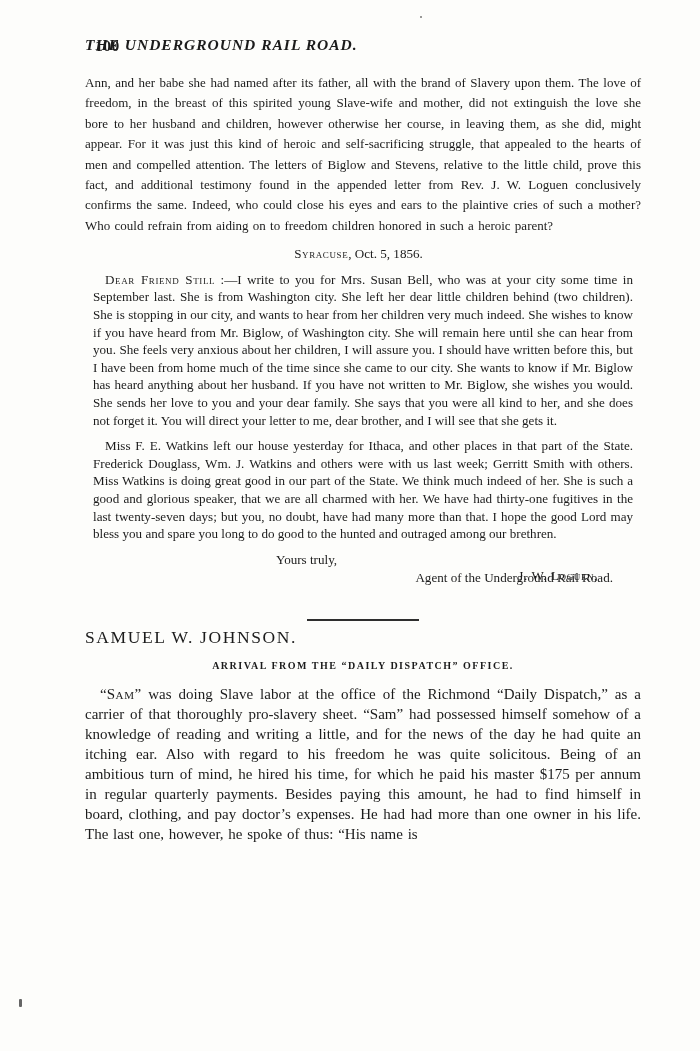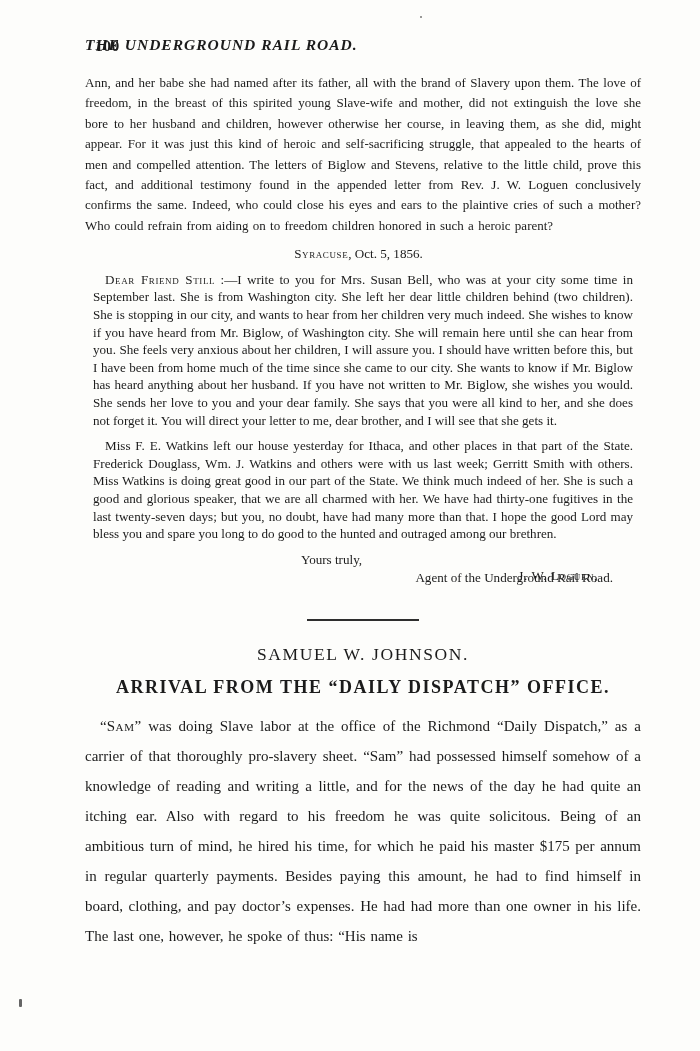--- a/index.html
+++ b/index.html
@@ -68,56 +68,55 @@
     font-variant: small-caps;
     letter-spacing: 0.6px;
   }
   .closing-row {
     position: relative;
     height: 18px;
     margin-top: 3px;
   }
   .closing {
     position: absolute;
-    left: 216px;
+    left: 191px;
     top: 0;
   }
   .signature {
     position: absolute;
     right: 43px;
     top: 16px;
   }
   .sig-role {
     text-align: right;
     padding-right: 28px;
   }
   .separator-rule {
     width: 112px;
     height: 2px;
     background: #2e2e2e;
     margin: 33px auto 0 auto;
   }
   .section-heading {
-    margin: 23px 0 0 0;
-    text-align: center;
+    margin: 6px 0 0 0;
     font-size: 17.5px;
     font-weight: 500;
     letter-spacing: 1.6px;
   }
   .section-subheading {
     margin: 12px 0 0 0;
     text-align: center;
-    font-size: 18px;
+    font-size: 10px;
     font-weight: bold;
     letter-spacing: 1.5px;
   }
   .section-para {
     margin: 13px 0 0 0;
     font-size: 15px;
-    line-height: 30px;
+    line-height: 20px;
     text-align: justify;
     text-indent: 15px;
     word-spacing: 1px;
   }
   .artifact-bottom-left {
     position: absolute;
     left: 19px;
     top: 999px;
     width: 3px;
     height: 8px;

